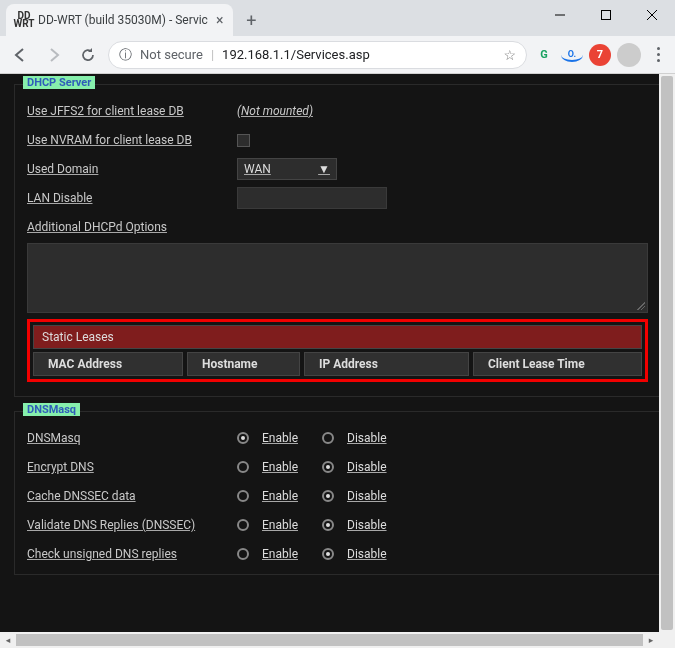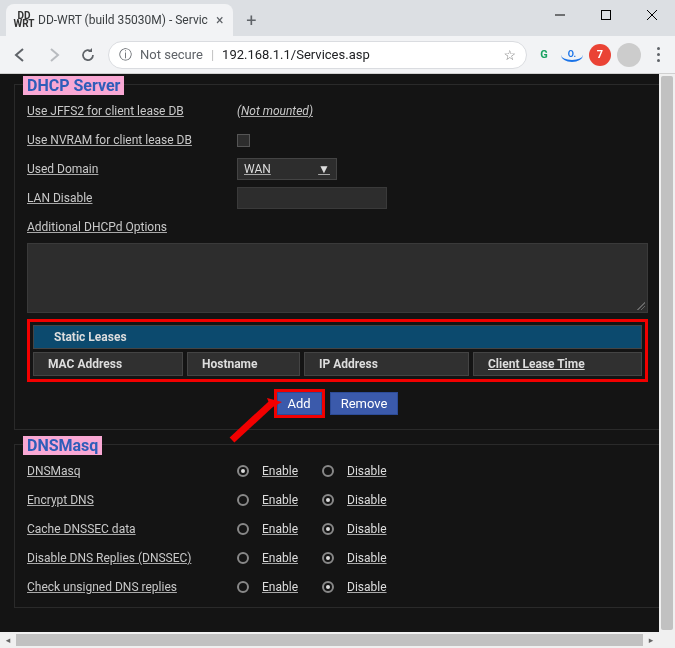--- a/index.html
+++ b/index.html
@@ -90,22 +90,22 @@
   .arrowbox{position:absolute; width:16px; height:16px; display:flex; align-items:center; justify-content:center; color:#666; font-size:9px; background:#f0f0f0;}
   .fieldset {
     border:1px solid #2a2a2a;
     margin-bottom:14px;
     padding: 10px 12px 14px 12px;
     position:relative;
   }
   .legend {
     position:absolute; top:-9px; left:8px;
     color:#2f5db9;
-    background:#f9a8d4; padding:0 4px;
-    font-size:16px; font-weight:bold;
+    background:#86efac; padding:0 4px;
+    font-size:11px; font-weight:bold;
   }
   .row { display:flex; align-items:center; min-height:26px; margin:3px 0;text-decoration:underline;}
   .row .label { width:210px; color:#c9c9c9; }
   .row .field { flex:1; display:flex; align-items:center; gap:10px;}
   .italic-note { font-style:italic; color:#c9c9c9;}
   .checkbox { width:13px; height:13px; background:#2d2d2d; border:1px solid #555;}
   .select {
     width:100px; height:22px; background:#2d2d2d; border:1px solid #444; color:#ddd;
     display:flex; align-items:center; padding:0 6px; justify-content:space-between; font-size:12px;
   }
@@ -114,26 +114,26 @@
   .textarea::after{content:''; position:absolute; right:2px; bottom:2px; width:8px; height:8px;
     background:linear-gradient(135deg, transparent 50%, #666 50%, #666 60%, transparent 60%, transparent 70%, #666 70%, #666 80%, transparent 80%);}
 
   
   .red-box {
     border:3px solid #f20000;
     padding:3px;
     margin-top:6px;
   }
   .table-head, .subhead {
-    background:#0c4a6e; color:#ddd; font-weight:bold; padding:4px 20px;
+    background:#7f1d1d; color:#ddd; font-weight:normal; padding:4px 8px;
     border:1px solid #444; margin-bottom:3px;
   }
   .subgrid { display:flex; gap:4px;}
   .subgrid .col { background:#303030; border:1px solid #444; padding:4px 14px; color:#ddd; font-weight:bold;}
-  .col-mac{width:150px;} .col-host{width:113px;} .col-ip{width:165px;} .col-time{flex:1;text-decoration:underline;}
+  .col-mac{width:150px;} .col-host{width:113px;} .col-ip{width:165px;} .col-time{flex:1;}
 
   .btnrow { display:flex; justify-content:center; gap:8px; margin-top:10px; position:relative;}
   .btn {
     background:#3b5aab; color:#fff; font-size:13px; padding:3px 10px;
     border:1px solid #2c4b97; cursor:pointer;
   }
   .btn.highlight { outline:3px solid #f20000; }
 
   
   .arrow-shape {
@@ -263,31 +263,20 @@
     <div class="red-box">
       <div class="table-head">Static Leases</div>
       <div class="subgrid">
         <div class="col col-mac">MAC Address</div>
         <div class="col col-host">Hostname</div>
         <div class="col col-ip">IP Address</div>
         <div class="col col-time">Client Lease Time</div>
       </div>
     </div>
 
-    <div class="btnrow">
-      <div class="btn highlight">Add</div>
-      <div class="btn">Remove</div>
-
-      <div class="arrow-shape" style="left:200px; top:6px;">
-        <svg width="70" height="50">
-          <polygon points="55,4 40,0 44,10" fill="#f20000"></polygon>
-          <line x1="44" y1="6" x2="5" y2="42" stroke="#f20000" stroke-width="7"></line>
-        </svg>
-      </div>
-    </div>
   </div>
 
   <div class="fieldset" style="padding-bottom:4px;">
     <div class="legend">DNSMasq</div>
     <div id="dnsmasq-rows">
         <div class="row">
           <div class="label">DNSMasq</div>
           <div class="field">
             <span class="radio checked"></span>
             <span class="radio-label">Enable</span>
@@ -307,21 +296,21 @@
         <div class="row">
           <div class="label">Cache DNSSEC data</div>
           <div class="field">
             <span class="radio"></span>
             <span class="radio-label">Enable</span>
             <span class="radio checked"></span>
             <span class="radio-label">Disable</span>
           </div>
         </div>
         <div class="row">
-          <div class="label">Disable DNS Replies (DNSSEC)</div>
+          <div class="label">Validate DNS Replies (DNSSEC)</div>
           <div class="field">
             <span class="radio"></span>
             <span class="radio-label">Enable</span>
             <span class="radio checked"></span>
             <span class="radio-label">Disable</span>
           </div>
         </div>
         <div class="row">
           <div class="label">Check unsigned DNS replies</div>
           <div class="field">

